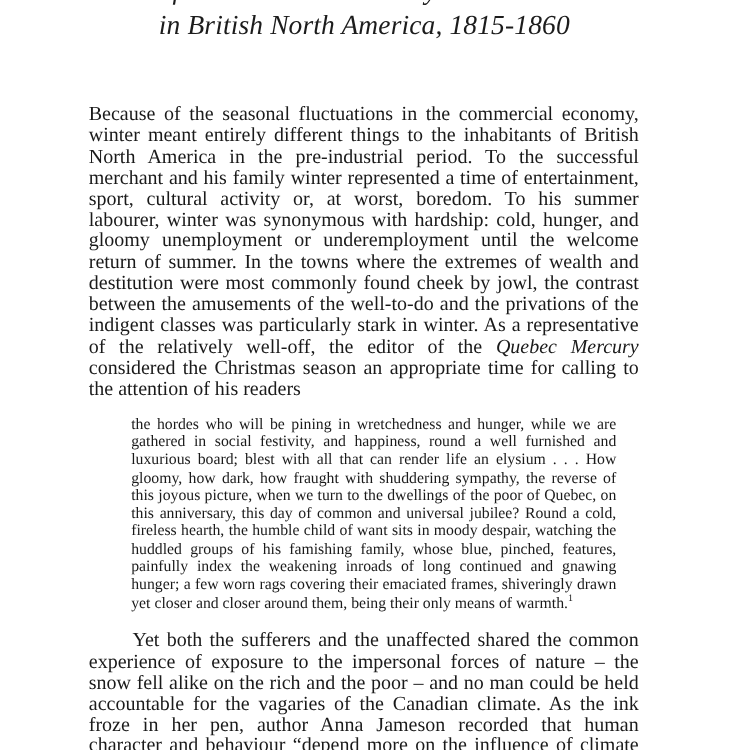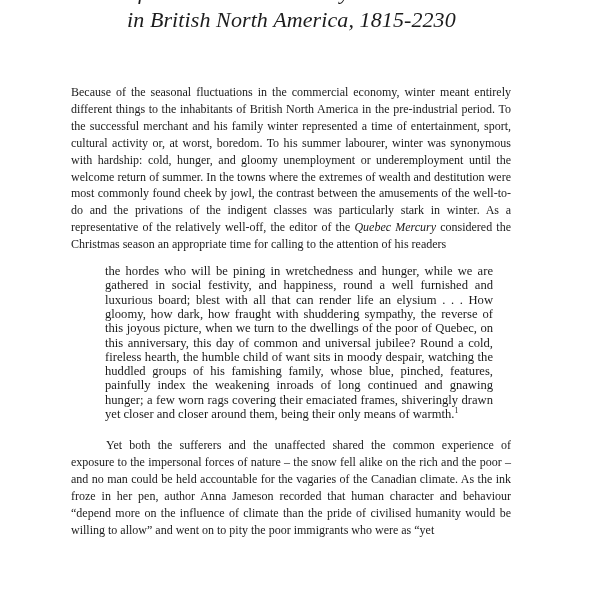--- a/index.html
+++ b/index.html
@@ -28,21 +28,21 @@
     }
     .title-line { display: block; }
     .body-col {
       position: absolute;
       left: 71px;
       width: 440px;
       top: 84px;
     }
     .para {
       margin: 0;
-      font-size: 12px;
+      font-size: 16px;
       line-height: 16.9px;
       text-align: justify;
       text-align-last: left;
       hyphens: none;
     }
     .para.indent { text-indent: 35px; }
     .blockquote {
       margin: 11px 18px 0 34px;
       font-size: 12.6px;
       line-height: 14.3px;
@@ -55,21 +55,21 @@
       vertical-align: super;
       line-height: 0;
     }
     .italic { font-style: italic; }
   </style>
 </head>
 <body>
 
 <div class="title-block">
   <span class="title-line">of Pre-industrial Poverty</span>
-  <span class="title-line">in British North America, 1815-2230</span>
+  <span class="title-line">in British North America, 1815-1860</span>
 </div>
 
 <div class="body-col">
   <p class="para"><span>Because of the seasonal fluctuations in the commercial economy, winter meant entirely different things to the inhabitants of British North America in the pre-industrial period. To the successful merchant and his family winter represented a time of entertainment, sport, cultural activity or, at worst, boredom. To his summer labourer, winter was synonymous with hardship: cold, hunger, and gloomy unemployment or underemployment until the welcome return of summer. In the towns where the extremes of wealth and destitution were most commonly found cheek by jowl, the contrast between the amusements of the well-to-do and the privations of the indigent classes was particularly stark in winter. As a representative of the relatively well-off, the editor of the </span><span class="italic">Quebec Mercury</span><span> considered the Christmas season an appropriate time for calling to the attention of his readers</span></p>
 
   <p class="blockquote"><span>the hordes who will be pining in wretchedness and hunger, while we are gathered in social festivity, and happiness, round a well furnished and luxurious board; blest with all that can render life an elysium . . . How gloomy, how dark, how fraught with shuddering sympathy, the reverse of this joyous picture, when we turn to the dwellings of the poor of Quebec, on this anniversary, this day of common and universal jubilee? Round a cold, fireless hearth, the humble child of want sits in moody despair, watching the huddled groups of his famishing family, whose blue, pinched, features, painfully index the weakening inroads of long continued and gnawing hunger; a few worn rags covering their emaciated frames, shiveringly drawn yet closer and closer around them, being their only means of warmth.</span><span class="footnote-ref">1</span></p>
 
   <p class="para indent para-2">Yet both the sufferers and the unaffected shared the common experience of exposure to the impersonal forces of nature – the snow fell alike on the rich and the poor – and no man could be held accountable for the vagaries of the Canadian climate. As the ink froze in her pen, author Anna Jameson recorded that human character and behaviour “depend more on the influence of climate than the pride of civilised humanity would be willing to allow” and went on to pity the poor immigrants who were as “yet</p>
 </div>
 

